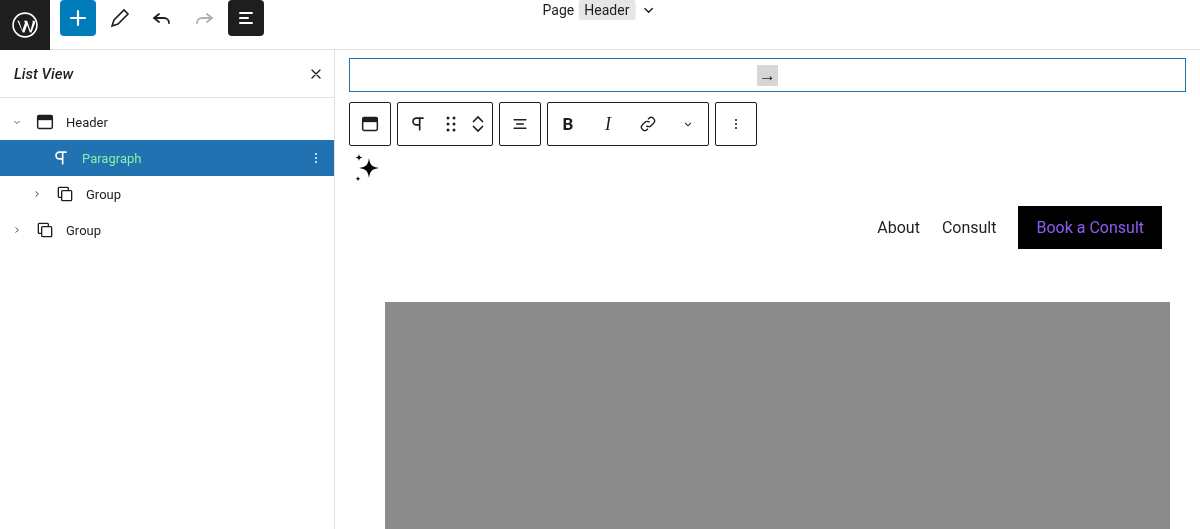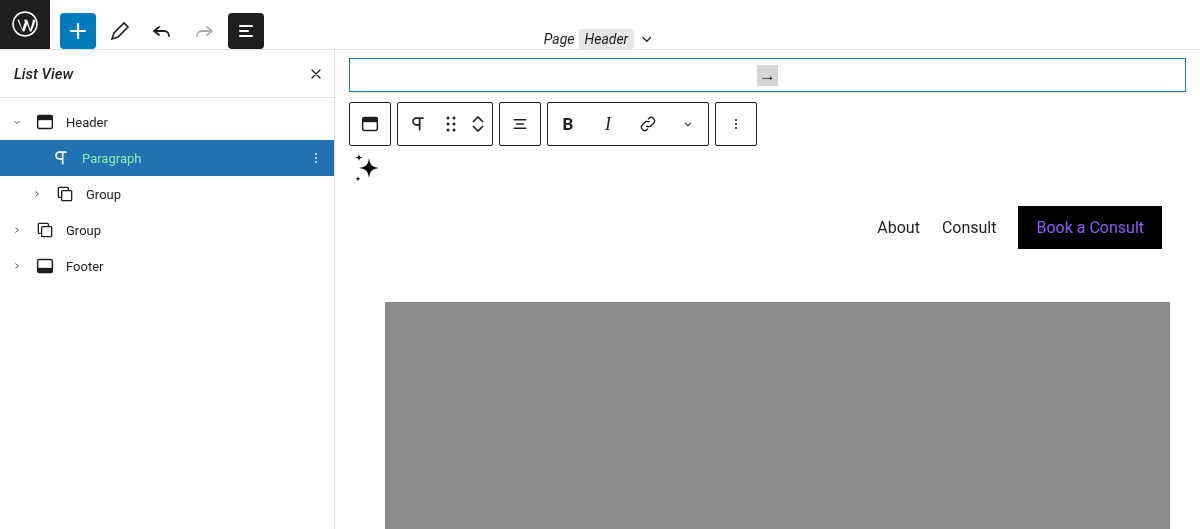--- a/index.html
+++ b/index.html
@@ -1,19 +1,19 @@
 <!DOCTYPE html>
 <html><head>
 <meta charset="utf-8">
 <style>
   * { box-sizing: border-box; margin: 0; padding: 0; }
   body { font-family: -apple-system, BlinkMacSystemFont, "Segoe UI", Roboto, sans-serif; font-size: 13px; color: #1e1e1e; background: #fff; width: 1200px; height: 529px; overflow: hidden; }
   
   
-  .top-toolbar { height: 50px; display: flex; align-items: flex-end; background: #fff; border-bottom: 1px solid #e0e0e0; position: relative; font-style: italic; }
+  .top-toolbar { height: 50px; display: flex; align-items: flex-start; background: #fff; border-bottom: 1px solid #e0e0e0; position: relative; }
   .wp-logo { width: 50px; height: 50px; background: #1e1e1e; display: flex; align-items: center; justify-content: center; }
   .toolbar-btns { display: flex; align-items: center; gap: 6px; padding-left: 10px; }
   .tb-btn { width: 36px; height: 36px; display:flex; align-items:center; justify-content:center; border-radius:4px; background:transparent; cursor:pointer; }
   .tb-btn.add { background:#007cba; color:#fff; }
   .tb-btn.listview { background:#1e1e1e; color:#fff; }
   .tb-btn .ico { width:24px; height:24px; }
   .tb-btn.disabled { opacity:.35; }
   .doc-title-wrap { position:absolute; left:50%; transform:translateX(-50%); display:flex; align-items:center; gap:4px; font-size:14px; }
   .doc-title-part { background:#e6e6e6; padding:2px 6px; border-radius:3px; }
   
@@ -166,34 +166,20 @@
             </svg>
           </span>
         <span class="lv-ico">
             <svg width="20" height="20" viewBox="0 0 24 24">
               <rect x="4" y="4" width="12" height="12" rx="1" stroke="#1e1e1e" stroke-width="1.6" fill="none"></rect>
               <rect x="8" y="8" width="12" height="12" rx="1" stroke="#1e1e1e" stroke-width="1.6" fill="#fff"></rect>
             </svg>
           </span>
         <span class="lv-label">Group</span>
       </div>
-      <div class="lv-row">
-        <span class="lv-caret">
-            <svg width="12" height="12" viewBox="0 0 24 24">
-              <path d="M9 7l6 5-6 5" stroke="#555" stroke-width="2" fill="none"></path>
-            </svg>
-          </span>
-        <span class="lv-ico">
-            <svg width="22" height="22" viewBox="0 0 24 24">
-              <rect x="4" y="5" width="16" height="14" rx="1.5" stroke="#1e1e1e" stroke-width="1.6" fill="none"></rect>
-              <rect x="4" y="14" width="16" height="5" fill="#1e1e1e"></rect>
-            </svg>
-          </span>
-        <span class="lv-label">Footer</span>
-      </div>
     </div>
   </div>
 
   <div class="canvas">
     <div class="announce-bar">
       <span class="announce-text">
         <span>→</span>
       </span>
     </div>
 

